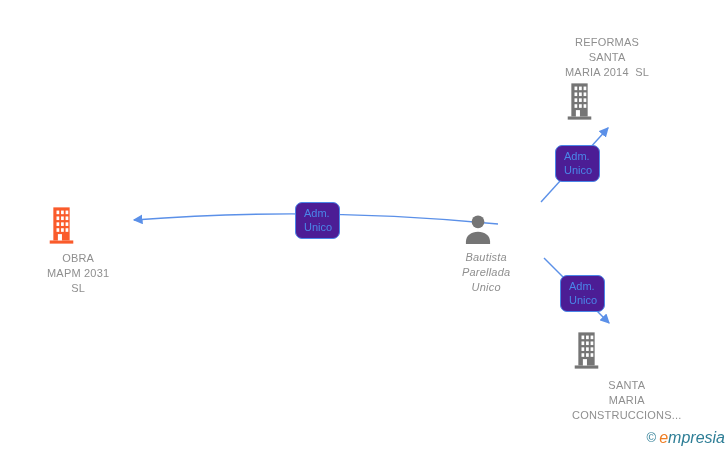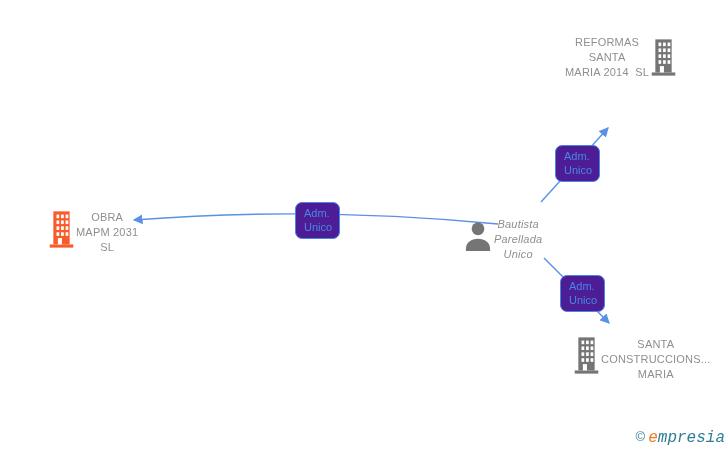--- a/index.html
+++ b/index.html
@@ -13,35 +13,35 @@
     --canvas-bg:#ffffff;
   }
   html,body{margin:0;padding:0;background:#fff;}
   .canvas{
     position:relative;width:728px;height:450px;background:var(--canvas-bg);
     font-family:"Liberation Sans","DejaVu Sans",sans-serif;overflow:hidden;
   }
   .edges{position:absolute;left:0;top:0;}
   .edge{fill:none;stroke:var(--edge-blue);stroke-width:1.4;}
   .arrowhead{fill:var(--edge-blue);}
-  .node{position:absolute;width:120px;display:flex;align-items:center;cursor:pointer;}
+  .node{position:absolute;width:120px;display:flex;flex-direction:column;align-items:flex-start;cursor:pointer;}
   .node .icon{color:var(--node-gray);}
   .node.highlight .icon{color:var(--highlight-orange);}
   .node-label{margin-top:3px;text-align:center;font-size:11px;line-height:15px;color:var(--text-gray);letter-spacing:.2px;}
   .node-label div{white-space:pre;}
   .label-above .node-label{margin-top:0;margin-bottom:3px;}
   .edge-label{
     position:absolute;background:#4c1d95;border:1.5px solid var(--label-blue);
     border-radius:7px;color:var(--label-blue);font-size:11px;line-height:14px;
     padding:3px 5px 4px 8px;min-width:30px;z-index:3;
   }
   .watermark{position:absolute;right:3px;bottom:3px;white-space:nowrap;}
   .watermark .copy{font-size:13px;color:var(--logo-teal);vertical-align:1px;}
   .watermark .brand{
-    display:inline-block;font-family:Liberation Mono, monospace;font-style:italic;
+    display:inline-block;font-family:Liberation Sans, sans-serif;font-style:italic;
     font-size:16px;color:var(--logo-teal);margin-left:3px;
   }
   .watermark .brand::first-letter{color:var(--logo-orange);}
 </style>
 </head>
 <body>
 
 <div class="canvas">
 
   <svg class="edges" width="728" height="450" viewBox="0 0 728 450">
@@ -144,22 +144,22 @@
             <rect x="20.5" y="16.5" width="3" height="4"></rect>
           <rect x="10.5" y="23" width="3" height="4"></rect>
             <rect x="15.5" y="23" width="3" height="4"></rect>
             <rect x="20.5" y="23" width="3" height="4"></rect>
           <rect x="12" y="29.5" width="4.5" height="7"></rect>
         </g>
       </svg>
     </span>
     <div class="node-label" style="margin-top:5px;">
       <div>SANTA</div>
+      <div>MARIA</div>
       <div>CONSTRUCCIONS...</div>
-      <div>MARIA</div>
     </div>
   </div>
 
   <div class="edge-label" style="left:295px;top:202px;">
     <div>Adm.</div>
     <div>Unico</div>
   </div>
   <div class="edge-label" style="left:555px;top:145px;">
     <div>Adm.</div>
     <div>Unico</div>

